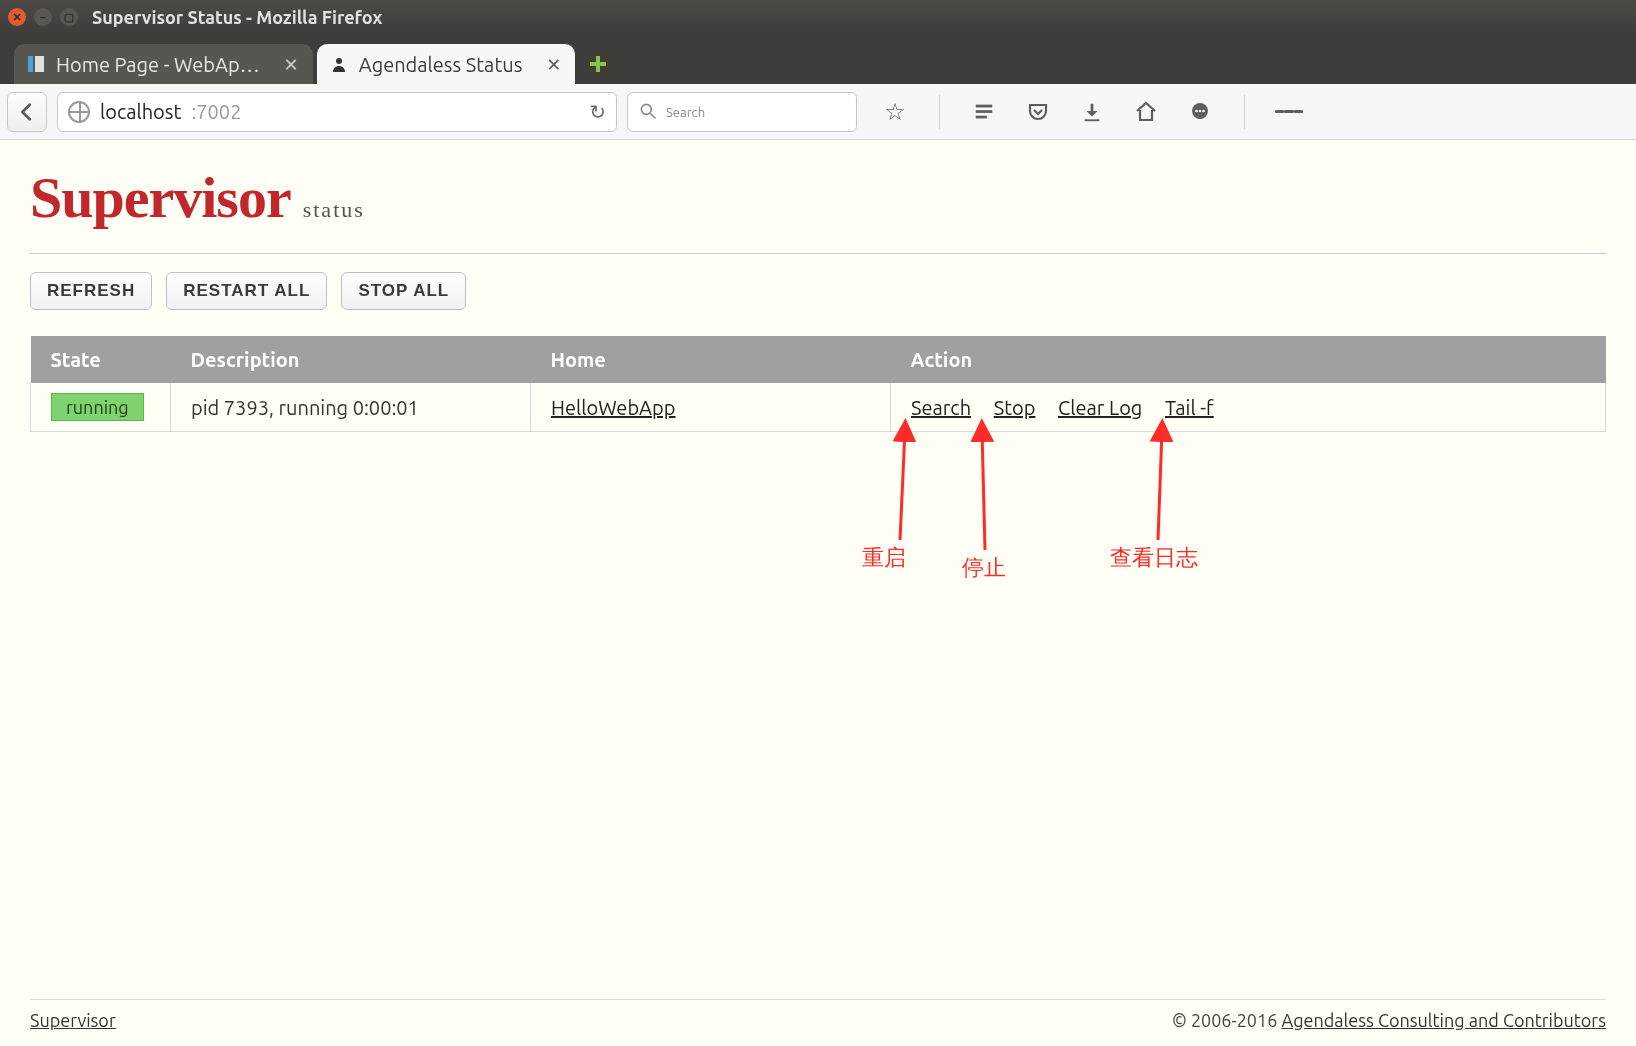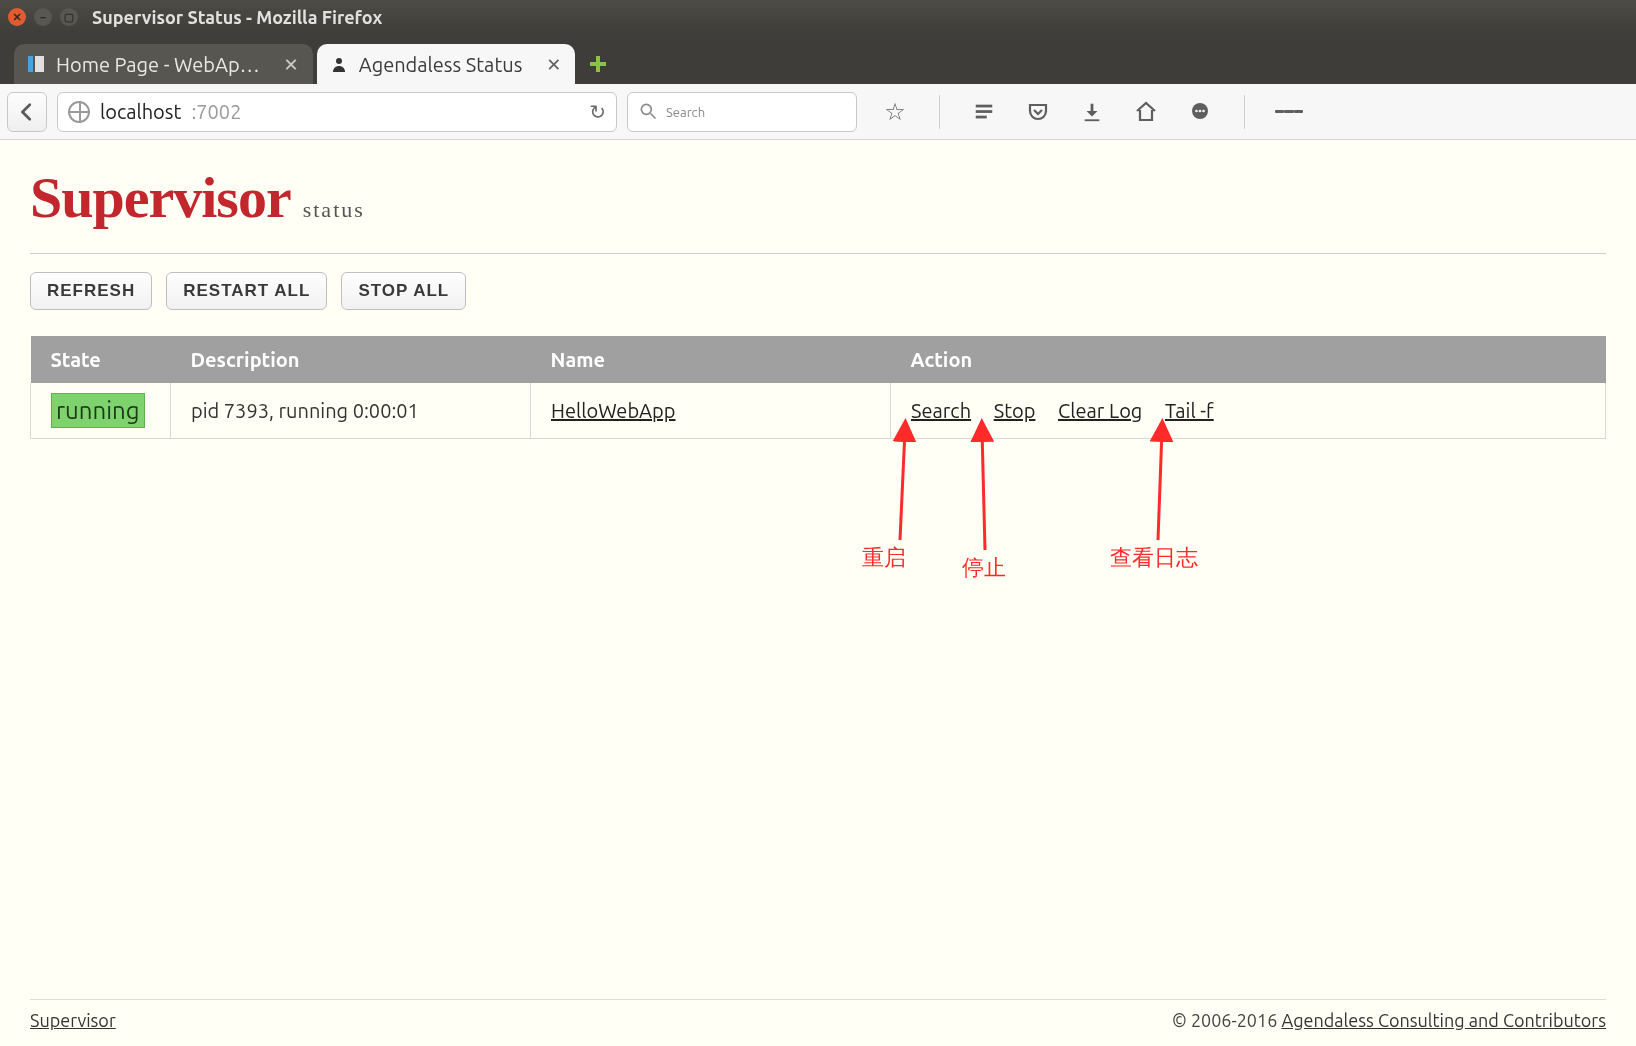--- a/index.html
+++ b/index.html
@@ -159,25 +159,25 @@
   table.status tbody td {
     padding: 10px 20px;
     border: 1px solid #d8d8d8;
     border-top: none;
     color: #333;
   }
   table.status tbody tr td:first-child { border-left:1px solid #d8d8d8; }
   table.status tbody tr td:last-child  { border-right:1px solid #d8d8d8; text-align:left;}
   .state-badge {
     display:inline-block;
-    padding: 3px 4px;
+    padding: 3px 14px;
     background: #7ed36f;
     border: 1px solid #5db34f;
     color: #1d3a17;
-    font-size: 24px;
+    font-size: 18px;
   }
   .link { text-decoration: underline; color:#222; cursor:pointer; }
   .actions .link { margin-right: 18px; white-space: nowrap;}
 
   
   .annot { position:absolute; pointer-events:none; }
   .annot svg { overflow: visible; }
   .annot-label { fill:#ff2a2a; font-size:22px; font-family: "PingFang SC","Microsoft YaHei",Arial; }
   .annot-arrow { stroke:#ff2a2a; stroke-width:3; fill:none; }
   .annot-head { fill:#ff2a2a; }
@@ -329,21 +329,21 @@
     <button class="pill-btn">REFRESH</button>
     <button class="pill-btn">RESTART ALL</button>
     <button class="pill-btn">STOP ALL</button>
   </div>
 
   <table class="status">
     <thead>
       <tr>
         <th class="col-state">State</th>
         <th class="col-desc">Description</th>
-        <th class="col-name">Name</th>
+        <th class="col-name">Home</th>
         <th>Action</th>
       </tr>
     </thead>
     <tbody>
       <tr>
         <td>
           <span class="state-badge">running</span>
         </td>
         <td>pid 7393, running 0:00:01</td>
         <td>

